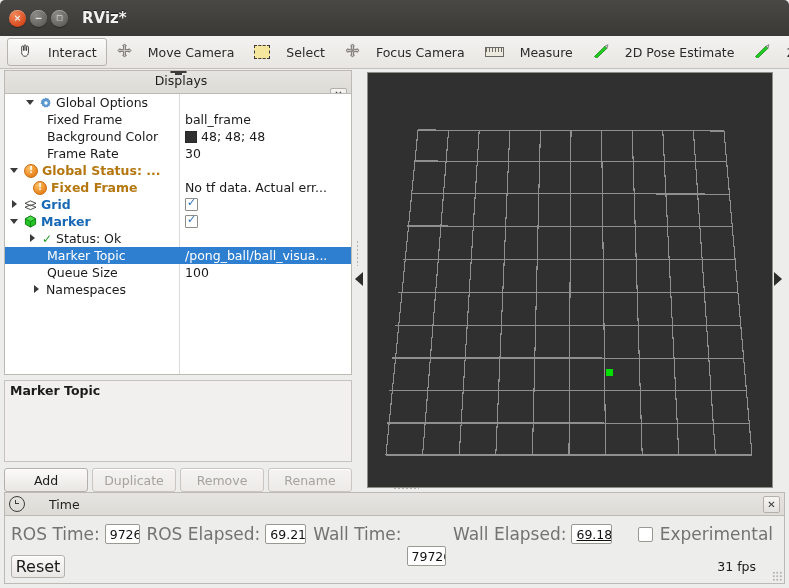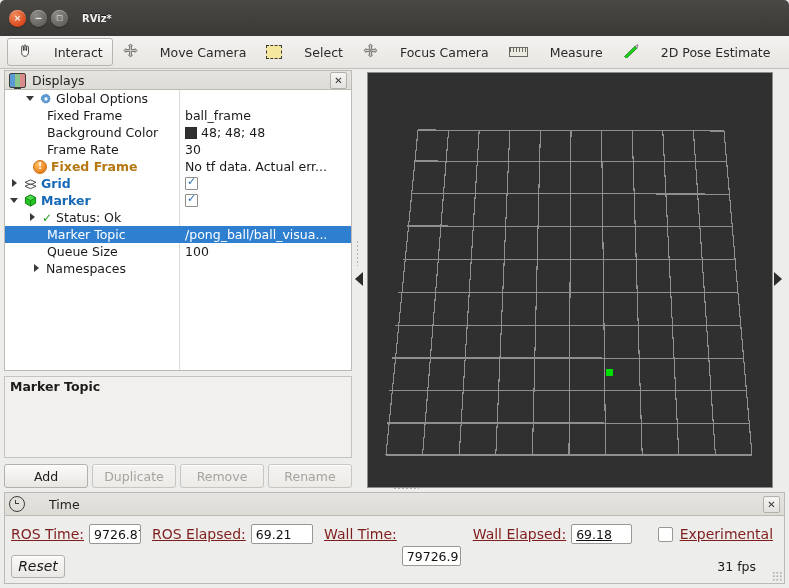--- a/index.html
+++ b/index.html
@@ -22,36 +22,36 @@
   .wbtns{display:flex;align-items:center;gap:4px;margin-left:9px;}
   .wbtn{width:17px;height:17px;border-radius:50%;position:relative;
         box-shadow:inset 0 1px 0 rgba(255,255,255,.32), 0 1px 1px rgba(0,0,0,.35);}
   .wbtn.close{background:radial-gradient(circle at 35% 30%, #f08a5a, #d9491d 70%);}
   .wbtn.min{background:radial-gradient(circle at 35% 30%, #8d8b86, #64625e 72%);}
   .wbtn.max{background:radial-gradient(circle at 35% 30%, #8d8b86, #64625e 72%);}
   .wbtn span{position:absolute;inset:0;display:flex;align-items:center;justify-content:center;
     color:#efeeec;font-size:9px;line-height:1;font-weight:bold;}
   .wbtn.max span{font-size:7px;}
   .wtitle{
-    margin-left:14px;color:#f2f1ef;font-weight:bold;font-size:10px;
+    margin-left:14px;color:#f2f1ef;font-weight:bold;font-size:15px;
     text-shadow:0 -1px 0 rgba(0,0,0,.6);
   }
 
   
   .toolbar{
     position:absolute;left:0;top:36px;width:789px;height:32px;
     background:linear-gradient(#f3f2f0,#e8e6e2);
     border-bottom:1px solid #c3c0bb;
     display:flex;align-items:center;
   }
   .grip{width:8px;height:22px;margin:0 3px 0 4px;
     background-image:radial-gradient(#b5b2ac 38%, transparent 40%);
     background-size:3px 3px;opacity:.85;}
   .tbtn{
-    display:flex;align-items:center;gap:22px;height:26px;padding:0 9px;
+    display:flex;align-items:center;gap:16px;height:26px;padding:0 9px;
     border:1px solid transparent;border-radius:3px;
     font-size:12.5px;color:#2b2a28;white-space:nowrap;cursor:default;
   }
   .tbtn.active{
     background:linear-gradient(#fbfbfa,#e9e7e3);
     border:1px solid #b7b4ae;
     box-shadow:inset 0 1px 0 #fff;
   }
 
   
@@ -65,20 +65,21 @@
   .displays{
     position:absolute;left:4px;top:70px;width:348px;height:418px;
     background:#ededeb;
     display:flex;flex-direction:column;
   }
   .dock-head{
     height:22px;display:flex;align-items:center;
     background:linear-gradient(#e6e4e0,#dddbd6);
     border:1px solid #bdbab5;border-bottom:none;
     padding:0 4px;
+    flex-direction:column;
   }
   .dock-head .title{margin-left:6px;font-size:12.5px;color:#232220;}
   .dock-x{
     margin-left:auto;width:15px;height:15px;display:flex;align-items:center;justify-content:center;
     background:linear-gradient(#f6f5f3,#e4e2de);border:1px solid #b3b0ab;border-radius:2px;
     font-size:10px;color:#333;cursor:default;
   }
   .monitor-ic{width:15px;height:13px;border:1.6px solid #3d3c3a;border-radius:2px;position:relative;
     background:linear-gradient(90deg,#5a9bd5 33%,#8bc48b 33%,#8bc48b 66%,#d98b8b 66%);}
   .monitor-ic:after{content:"";position:absolute;left:4px;bottom:-3px;width:7px;height:2px;background:#3d3c3a;}
@@ -167,35 +168,35 @@
   }
   .time-head .title{margin-left:24px;font-size:12.5px;color:#232220;}
   .clock-ic{width:14px;height:14px;border:1.6px solid #3d3c3a;border-radius:50%;position:relative;}
   .clock-ic:before{content:"";position:absolute;left:5px;top:2.5px;width:1.4px;height:4px;background:#3d3c3a;}
   .clock-ic:after{content:"";position:absolute;left:5px;top:5.6px;width:3.6px;height:1.4px;background:#3d3c3a;}
   .time-body{
     flex:1 1 auto;background:#ededeb;border:1px solid #bdbab5;border-top:none;
     padding:6px 6px 0 6px;position:relative;
   }
   .timerow{display:flex;align-items:center;height:24px;}
-  .tlabel{font-size:14px;color:#7f1d1d;margin-right:5px;white-space:nowrap;text-decoration:underline;}
+  .tlabel{font-size:17px;color:#737373;margin-right:5px;white-space:nowrap;}
   .tfield{
     height:20px;background:#fff;border:1px solid #9b9893;border-radius:2px;
     display:flex;align-items:center;padding:0 4px;font-size:12.5px;color:#111;
     box-sizing:border-box;overflow:hidden;
   }
   .f1{width:62px;}.f2{width:75px;}.f3{width:72px;margin-top:44px;}.f4{width:73px;text-decoration:underline;}
   .sp{width:14px;}
   .expwrap{display:flex;align-items:center;gap:7px;margin-left:26px;}
   .cbx2{width:13px;height:13px;border:1px solid #9b9893;background:#fff;border-radius:2px;}
   .timerow2{display:flex;align-items:center;height:24px;margin-top:8px;}
   .reset{
     width:52px;height:21px;display:flex;align-items:center;justify-content:center;
-    font-size:14px;background:linear-gradient(#fbfaf9,#e9e7e3);
-    border:1px solid #b4b1ac;border-radius:3px;box-shadow:inset 0 1px 0 #fff;cursor:default;font-style:italic;
+    font-size:16px;background:linear-gradient(#fbfaf9,#e9e7e3);
+    border:1px solid #b4b1ac;border-radius:3px;box-shadow:inset 0 1px 0 #fff;cursor:default;
   }
   .fps{margin-left:auto;font-size:12.5px;color:#1c1b19;margin-right:22px;}
   .grip-corner{position:absolute;right:2px;bottom:2px;width:10px;height:10px;
     background-image:radial-gradient(#b5b2ac 40%,transparent 42%);background-size:3.5px 3.5px;}
   .dots-h{position:absolute;left:393px;top:487px;width:26px;height:4px;
     background-image:radial-gradient(#b5b2ac 40%,transparent 42%);background-size:4px 3px;}
 </style>
 </head>
 <body>
 
@@ -319,20 +320,27 @@
         </span>
       </div>
 
       <div class="row">
         <span class="lbl" style="left:42px;">
             <span>Frame Rate</span>
           </span>
         <span class="val">30</span>
       </div>
 
+      <div class="row">
+        <span class="lbl" style="left:4px;">
+          <span class="tw down"></span>
+          <span class="i-warn"></span>
+          <span class="orange">Global Status: ...</span>
+        </span>
+      </div>
 
       <div class="row">
         <span class="lbl" style="left:28px;">
           <span class="i-warn"></span>
           <span class="orange">Fixed Frame</span>
         </span>
         <span class="val">No tf data.  Actual err...</span>
       </div>
 
       <div class="row">

